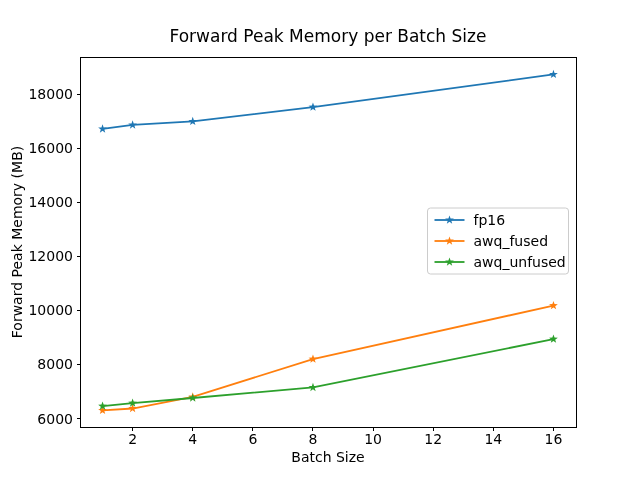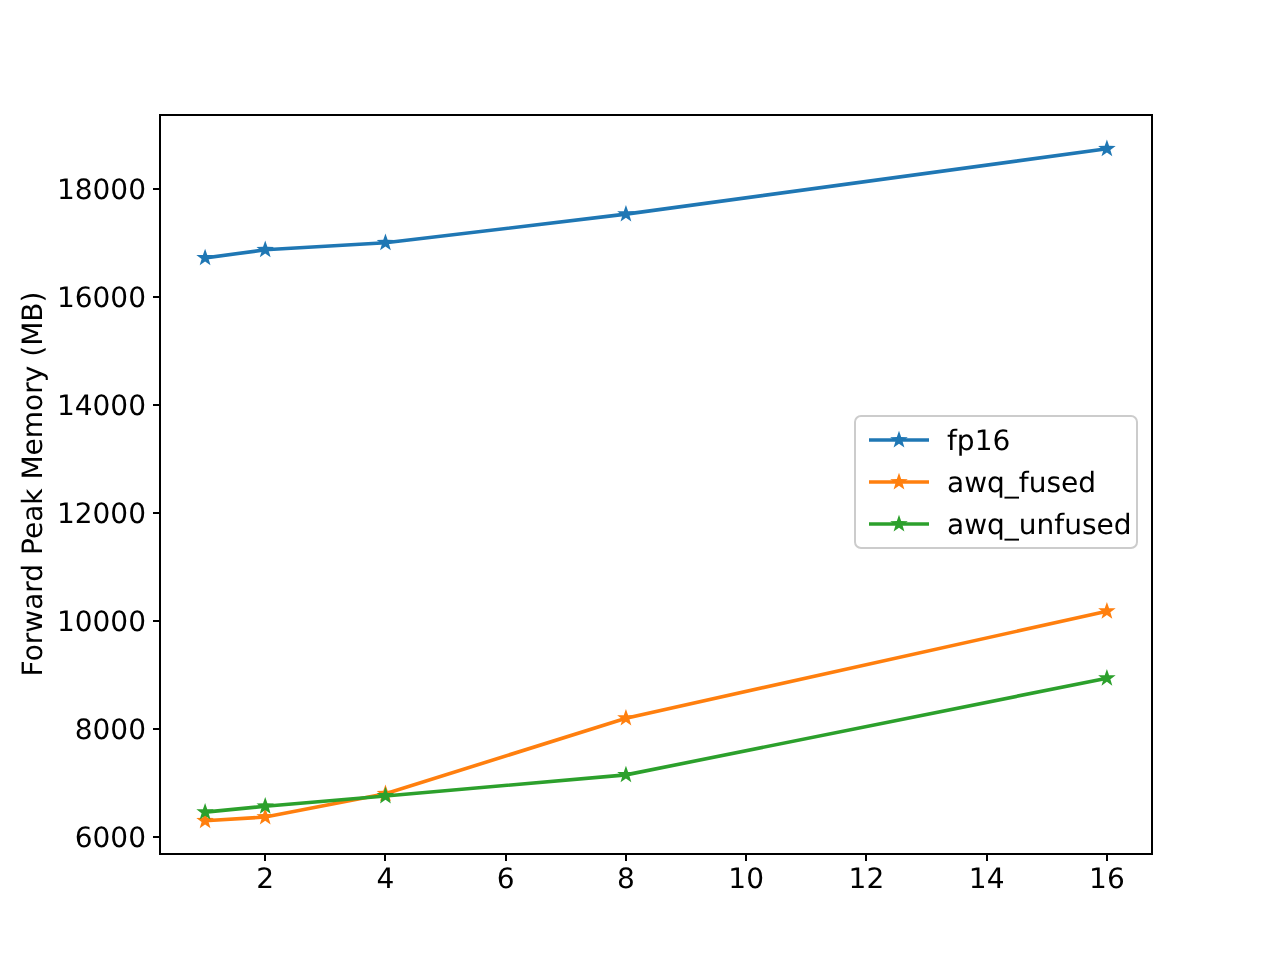--- a/index.html
+++ b/index.html
@@ -41,20 +41,21 @@
     color: #000000;
     white-space: nowrap;
   }
   text.tick { font-family: "DejaVu Sans", sans-serif; font-size: 14px; fill: #000000; }
   text.legend-text { font-family: "DejaVu Sans", sans-serif; font-size: 14px; fill: #000000; }
 </style>
 </head>
 <body>
 
 <div class="figure">
+  <div class="chart-title">Forward Peak Memory per Batch Size</div>
   <svg id="plot-svg" width="640" height="480">
       <rect x="80" y="57.6" width="496" height="369.59999999999997" fill="none" stroke="#000000" stroke-width="1" shape-rendering="crispEdges"></rect>
       <line x1="132.60606060606062" y1="427.2" x2="132.60606060606062" y2="430.7" stroke="#000000" shape-rendering="crispEdges"></line>
       <text x="132.60606060606062" y="444.2" text-anchor="middle" class="tick">2</text>
       <line x1="192.72727272727272" y1="427.2" x2="192.72727272727272" y2="430.7" stroke="#000000" shape-rendering="crispEdges"></line>
       <text x="192.72727272727272" y="444.2" text-anchor="middle" class="tick">4</text>
       <line x1="252.84848484848487" y1="427.2" x2="252.84848484848487" y2="430.7" stroke="#000000" shape-rendering="crispEdges"></line>
       <text x="252.84848484848487" y="444.2" text-anchor="middle" class="tick">6</text>
       <line x1="312.969696969697" y1="427.2" x2="312.969696969697" y2="430.7" stroke="#000000" shape-rendering="crispEdges"></line>
       <text x="312.969696969697" y="444.2" text-anchor="middle" class="tick">8</text>
@@ -104,14 +105,15 @@
         <path d="M449.50 215.40L450.58 218.51L453.87 218.58L451.25 220.57L452.20 223.72L449.50 221.84L446.80 223.72L447.75 220.57L445.13 218.58L448.42 218.51Z" fill="#1f77b4"></path>
         <text x="473.5" y="225" class="legend-text">fp16</text>
         <line x1="434.5" y1="241" x2="464.5" y2="241" stroke="#ff7f0e" stroke-width="1.8"></line>
         <path d="M449.50 236.40L450.58 239.51L453.87 239.58L451.25 241.57L452.20 244.72L449.50 242.84L446.80 244.72L447.75 241.57L445.13 239.58L448.42 239.51Z" fill="#ff7f0e"></path>
         <text x="473.5" y="246" class="legend-text">awq_fused</text>
         <line x1="434.5" y1="262" x2="464.5" y2="262" stroke="#2ca02c" stroke-width="1.8"></line>
         <path d="M449.50 257.40L450.58 260.51L453.87 260.58L451.25 262.57L452.20 265.72L449.50 263.84L446.80 265.72L447.75 262.57L445.13 260.58L448.42 260.51Z" fill="#2ca02c"></path>
         <text x="473.5" y="267" class="legend-text">awq_unfused</text>
       </g>
     </svg>
+  <div class="xlabel">Batch Size</div>
   <div class="ylabel">Forward Peak Memory (MB)</div>
 </div>
 
 </body></html>

